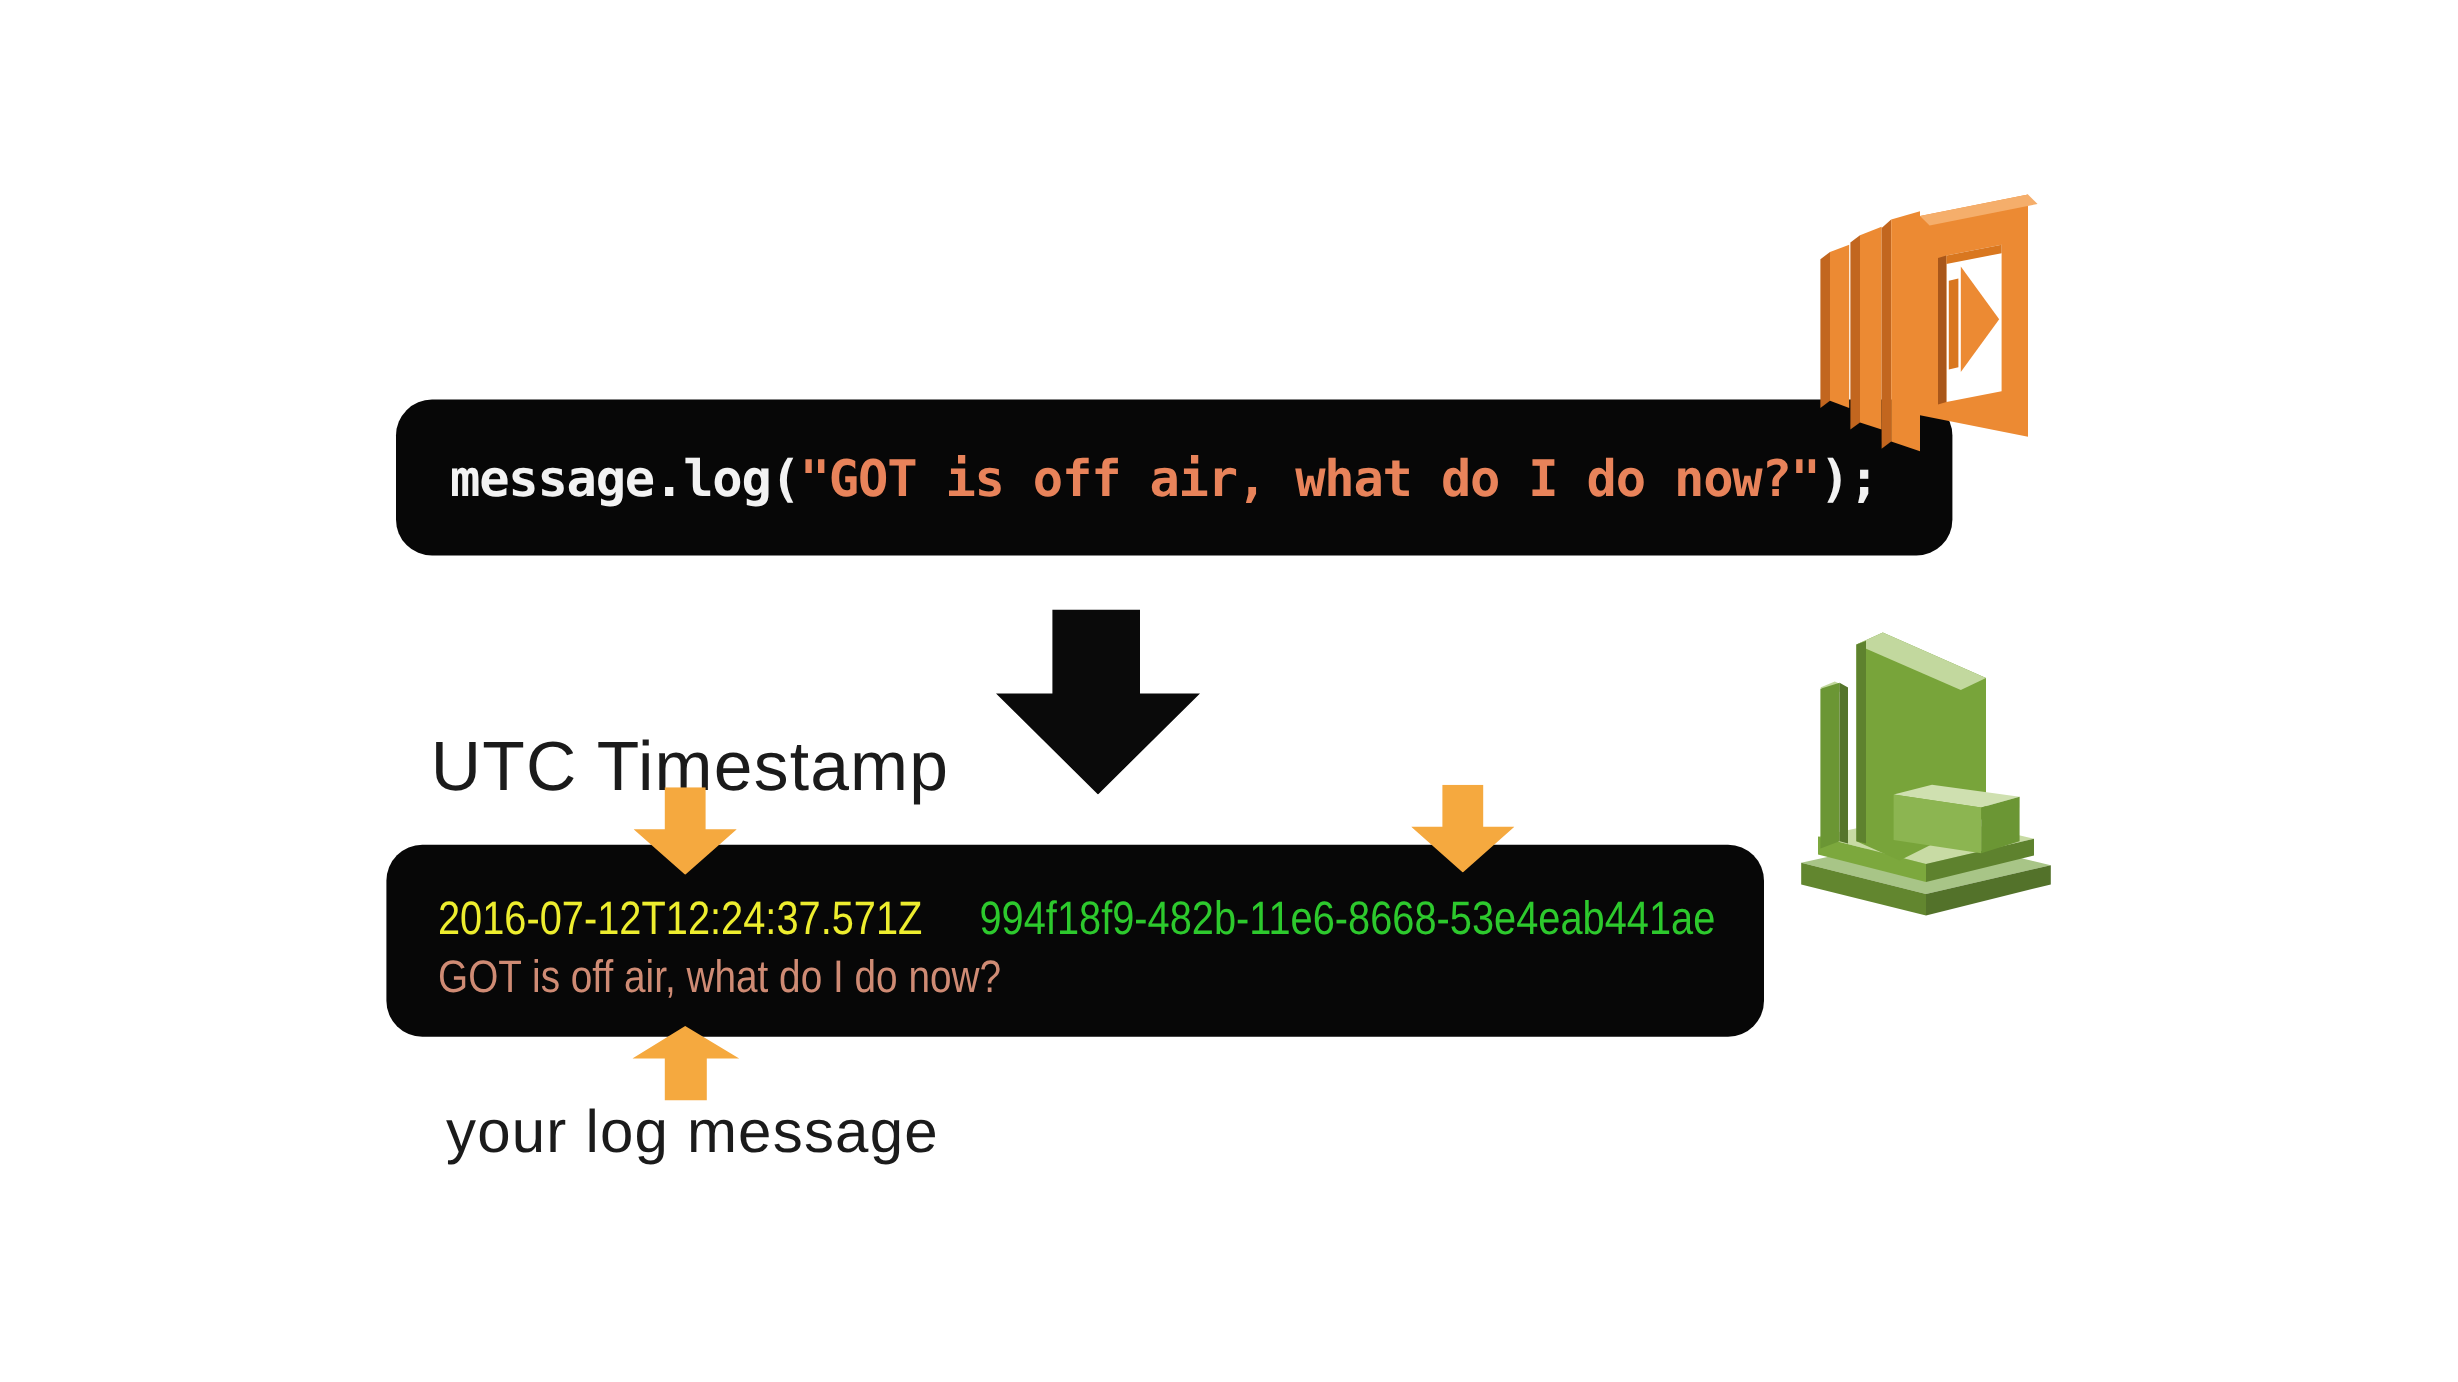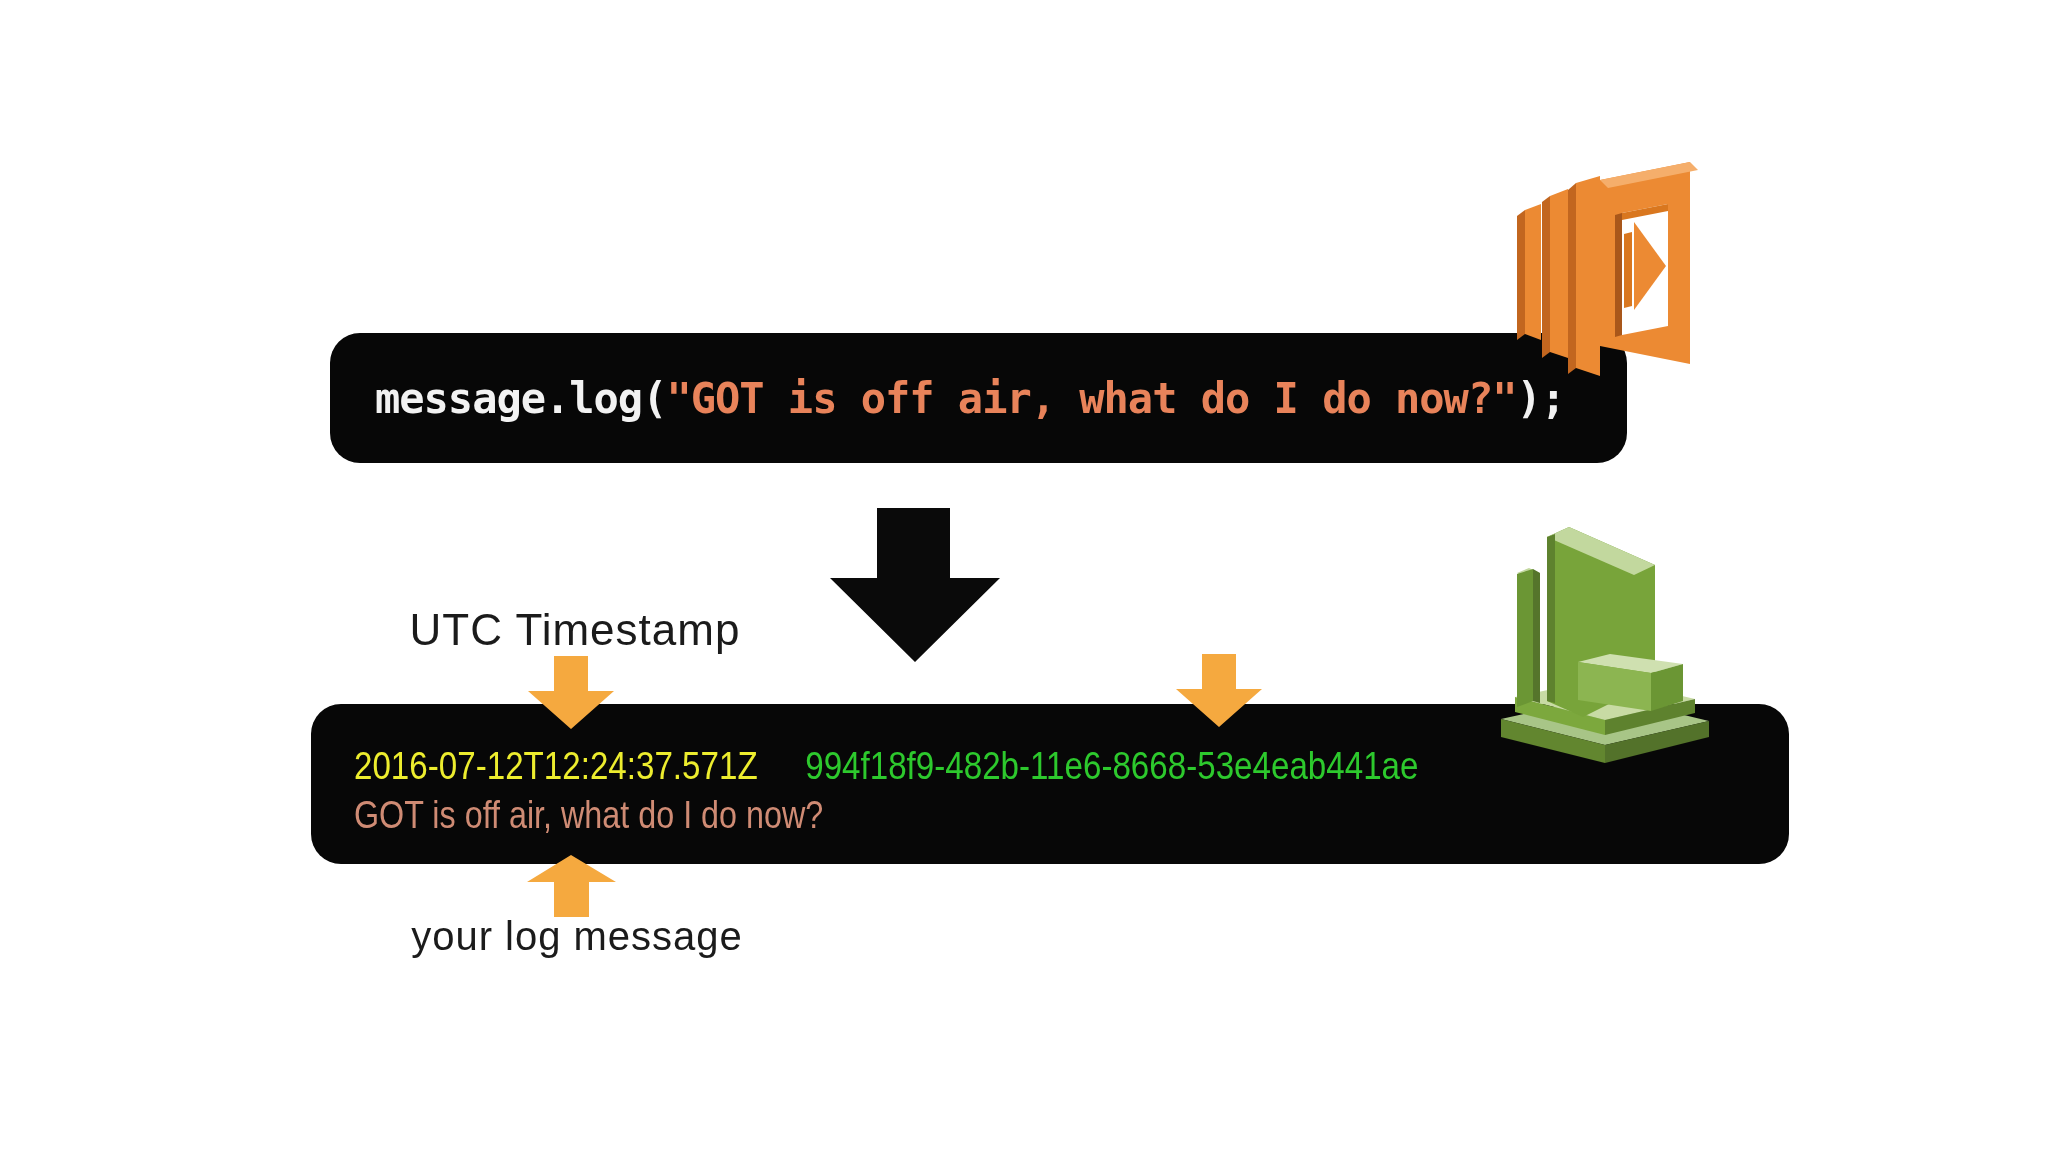--- a/index.html
+++ b/index.html
@@ -21,45 +21,45 @@
   .code-line{
     padding-left:45px;
     font-family:"DejaVu Sans Mono",monospace;
     font-weight:bold;
     font-size:42px;
     letter-spacing:-1px;
     color:var(--c-code-text,#f2f2f2);
     white-space:nowrap;
   }
   .code-line .str{color:var(--c-code-string,#e8835a);}
-  .log-box{left:311px;top:704px;width:1478px;height:160px;}
+  .log-box{left:322px;top:704px;width:1148px;height:160px;}
   .log-line{
     position:absolute;
     white-space:nowrap;
     transform:scaleX(0.85);
     transform-origin:left top;
     font-family:"Liberation Sans",sans-serif;
   }
   .log-line1{left:43px;top:40px;font-size:39px;}
   .log-line1 .ts{color:var(--c-timestamp,#eded2e);}
   .log-line1 .rid{color:var(--c-request-id,#2dc92d);margin-left:56px;}
   .log-line2{left:43px;top:90px;font-size:38px;color:var(--c-log-message,#cf8b74);}
   
   .diagram-label{
     position:absolute;
     transform:translateX(-50%);
-    font-size:44px;
+    font-size:58px;
     letter-spacing:1px;
     color:var(--c-label-text,#1b1b1b);
     white-space:nowrap;
     z-index:2;
   }
   .label-utc{left:575px;top:605px;}
   .label-request{left:1218px;top:605px;}
-  .label-logmsg{left:577px;top:914px;font-size:40px;}
+  .label-logmsg{left:577px;top:914px;font-size:50px;}
   
   .arrow{position:absolute;z-index:3;}
   .arrow svg{display:block;}
   .flow-arrow{left:830px;top:508px;z-index:1;}
   .arrow-utc{left:528px;top:656px;}
   .arrow-request{left:1176px;top:654px;}
   .arrow-up{left:527px;top:855px;}
   
   .aws-icon{position:absolute;z-index:4;}
   .aws-icon svg{display:block;}

